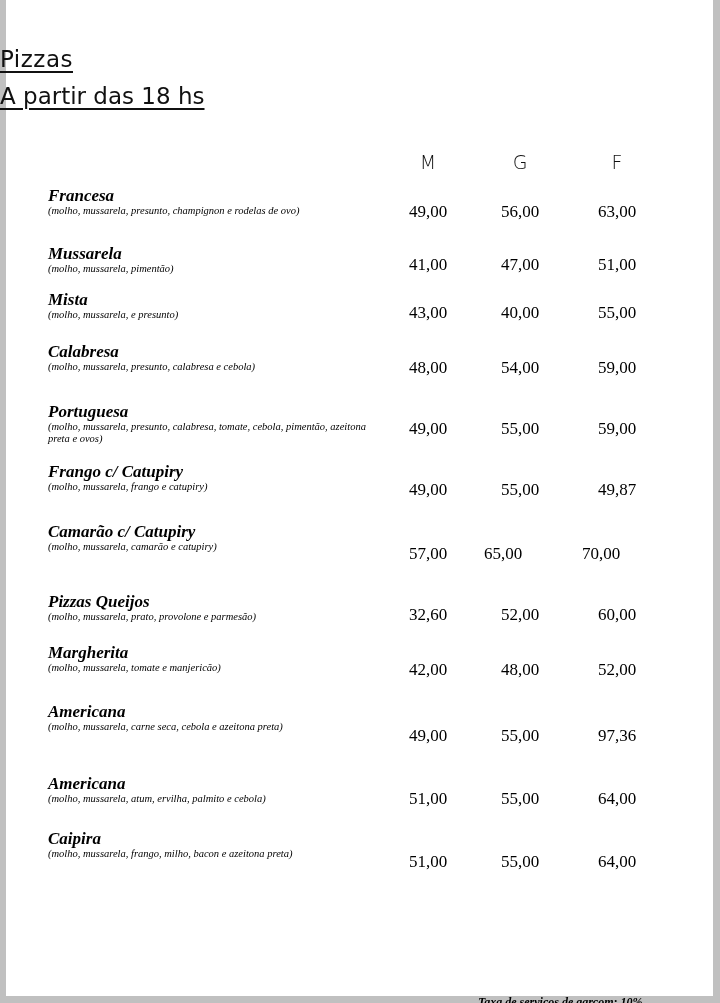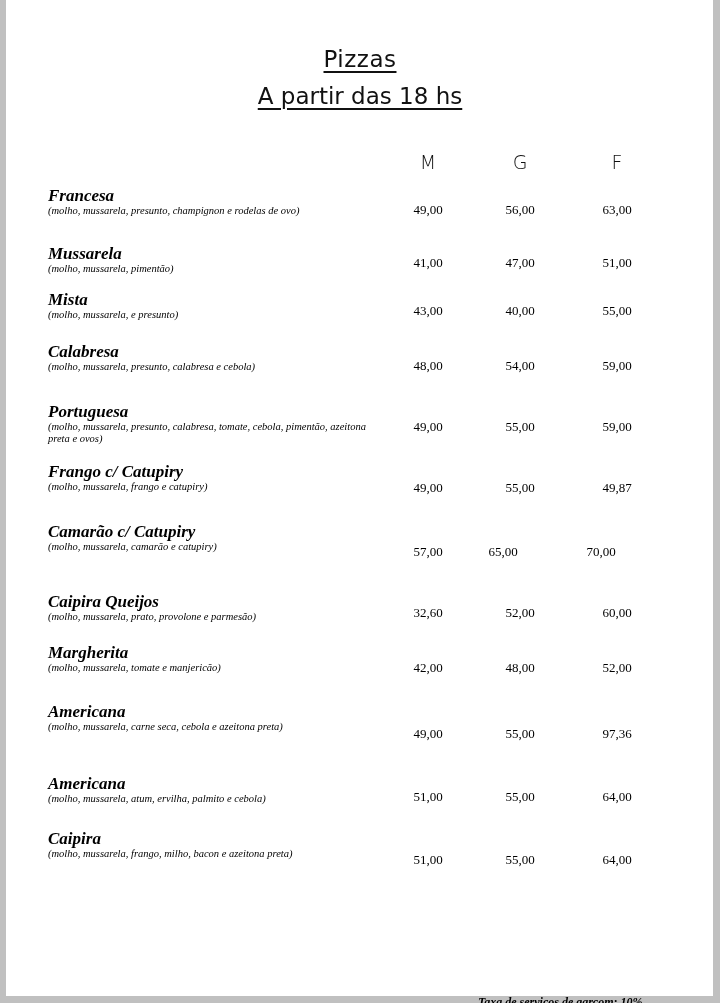--- a/index.html
+++ b/index.html
@@ -1,25 +1,25 @@
 <!DOCTYPE html>
 <html><head>
 <meta charset="utf-8">
 <style>
   html, body { margin:0; padding:0; }
   body { width:720px; height:1003px; background:#c0c0c0; position:relative; overflow:hidden; }
   .page { position:absolute; left:6px; top:0; width:707px; height:996px; background:#ffffff; }
-  .title { position:absolute; left:0; width:720px; text-align:center; font-family:"DejaVu Sans", sans-serif; color:#111; text-decoration:underline; text-underline-offset:4px; text-decoration-thickness:1.5px; }
+  .title { position:absolute; left:0; width:720px; font-family:"DejaVu Sans", sans-serif; color:#111; text-decoration:underline; text-underline-offset:4px; text-decoration-thickness:1.5px; }
   .t1 { top:46px; font-size:23px; letter-spacing:0.5px; }
   .t2 { top:83px; font-size:23px; }
   .col-h { position:absolute; top:151px; font-family:"DejaVu Sans", sans-serif; font-size:19px; color:#111; width:40px; text-align:center; font-weight:300; }
   .item { position:absolute; left:48px; width:340px; font-family:"Liberation Serif", serif; color:#000; }
   .name { font-size:17px; font-weight:bold; font-style:italic; line-height:19px; }
   .desc { font-size:10.5px; font-style:italic; line-height:12px; }
-  .price { position:absolute; font-family:"Liberation Serif", serif; font-size:13px; color:#000; width:70px; text-align:center; }
+  .price { position:absolute; font-family:"Liberation Serif", serif; font-size:17px; color:#000; width:70px; text-align:center; }
   .footer { position:absolute; top:959px; left:478px; font-family:"Liberation Serif", serif; font-size:12px; font-weight:bold; font-style:italic; color:#000;margin-top:36px; }
 </style>
 </head>
 <body>
 
 <div class="page"></div>
 
 <div class="title t1">Pizzas</div>
 <div class="title t2">A partir das 18 hs</div>
 
@@ -49,21 +49,21 @@
 </div>
 <div class="item" style="top:462px">
   <div class="name">Frango c/ Catupiry</div>
   <div class="desc">(molho, mussarela, frango e catupiry)</div>
 </div>
 <div class="item" style="top:522px">
   <div class="name">Camarão c/ Catupiry</div>
   <div class="desc">(molho, mussarela, camarão e catupiry)</div>
 </div>
 <div class="item" style="top:592px">
-  <div class="name">Caipira Queijos</div>
+  <div class="name">Pizzas Queijos</div>
   <div class="desc">(molho, mussarela, prato, provolone e parmesão)</div>
 </div>
 <div class="item" style="top:643px">
   <div class="name">Margherita</div>
   <div class="desc">(molho, mussarela, tomate e manjericão)</div>
 </div>
 <div class="item" style="top:702px">
   <div class="name">Americana</div>
   <div class="desc">(molho, mussarela, carne seca, cebola e azeitona preta)</div>
 </div>

